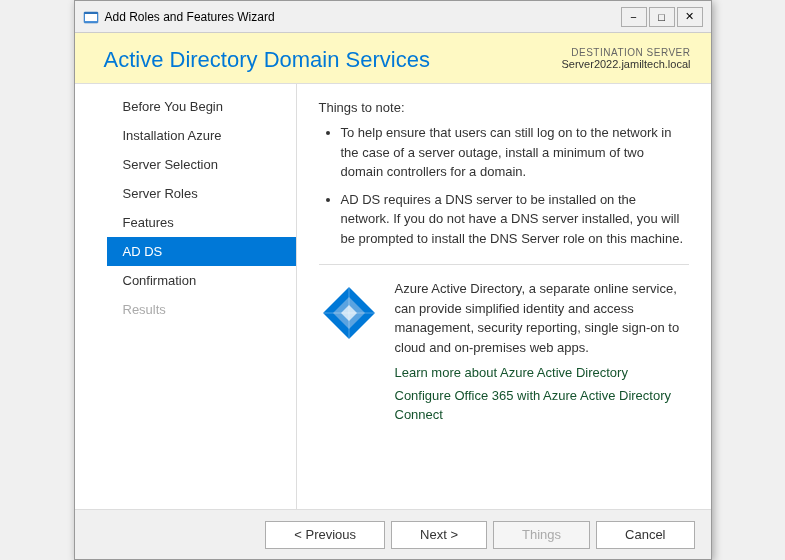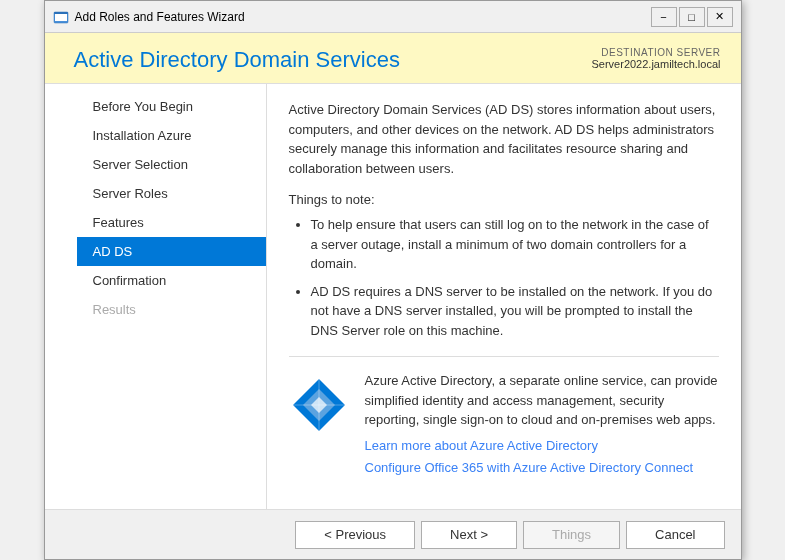--- a/index.html
+++ b/index.html
@@ -8,21 +8,21 @@
       font-size: 13px;
       background: #f0f0f0;
       display: flex;
       justify-content: center;
       align-items: center;
       width: 785px;
       height: 560px;
       overflow: hidden;
     }
     .window {
-      width: 698px;
+      width: 638px;
       height: 560px;
       background: #fff;
       border: 1px solid #999;
       display: flex;
       flex-direction: column;
       box-shadow: 2px 2px 8px rgba(0,0,0,0.3);
     }
     .title-bar {
       background: #f0f0f0;
       border-bottom: 1px solid #ccc;
@@ -167,21 +167,21 @@
       color: #333;
       line-height: 1.5;
     }
     .azure-links {
       margin-top: 6px;
       display: flex;
       flex-direction: column;
       gap: 3px;
     }
     .azure-link {
-      color: #3b82f6;
+      color: #14532d;
       text-decoration: none;
       font-size: 13px;
       cursor: pointer;
     }
     .footer {
       background: #f0f0f0;
       border-top: 1px solid #ddd;
       padding: 10px 16px;
       display: flex;
       justify-content: flex-end;
@@ -261,21 +261,20 @@
       </div>
       <div class="sidebar-item">
         <span>Confirmation</span>
       </div>
       <div class="sidebar-item disabled">
         <span>Results</span>
       </div>
     </div>
 
     <div class="main-content">
-      <p class="main-description">Active Directory Domain Services (AD DS) stores information about users, computers, and other devices on the network.  AD DS helps administrators securely manage this information and facilitates resource sharing and collaboration between users.</p>
       <p class="things-note">Things to note:</p>
       <ul class="bullet-list">
         <li>To help ensure that users can still log on to the network in the case of a server outage, install a minimum of two domain controllers for a domain.</li>
         <li>AD DS requires a DNS server to be installed on the network.  If you do not have a DNS server installed, you will be prompted to install the DNS Server role on this machine.</li>
       </ul>
       <hr class="divider">
       <div class="azure-section">
         <div class="azure-diamond">
           <svg width="60" height="60" viewBox="0 0 60 60">
 

